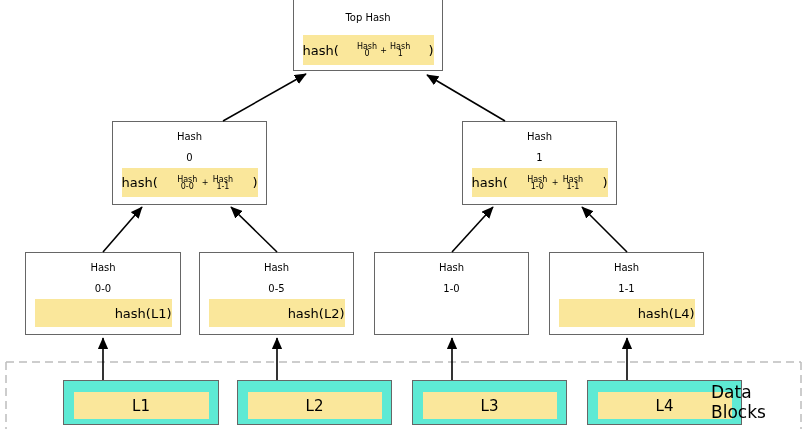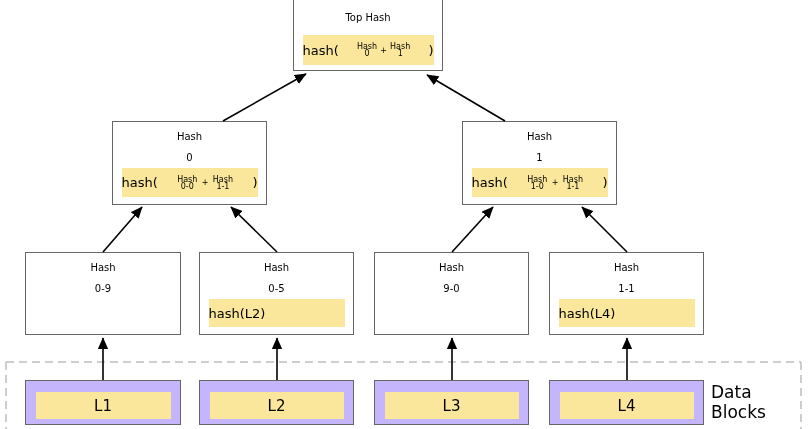--- a/index.html
+++ b/index.html
@@ -34,43 +34,44 @@
     white-space: pre-line;
   }
   .node-top .node-title { margin-top: 10px; }
   
   .formula {
     margin-top: auto;
     width: calc(100% - 17px);
     background: var(--highlight, #FAE79B);
     display: flex;
     align-items: center;
-    justify-content: space-between;
+    justify-content: flex-end;
     font-size: 13px;
   }
   .formula.composite { height: 30px; margin-bottom: 7px; gap: 15px; }
   .node-top .formula.composite { margin-bottom: 5px; }
   .formula.simple { height: 29px; margin-bottom: 7px; }
   .operand-stack {
     display: flex;
     flex-direction: row;
     align-items: center;
     font-size: 8px;
     line-height: 7px;
     text-align: center;
   }
   .operand-stack .op { font-size: 8px; line-height: 5px; }
   
   .leaf {
     position: absolute;
     box-sizing: border-box;
-    background: #c4b5fd;
+    background: #5eead4;
     border: 1.5px solid var(--box_border, #666);
     display: flex;
     flex-direction: column;
+    margin-left: 38px;
   }
   .leaf-value {
     margin: auto 0 5px 0;
     align-self: center;
     width: calc(100% - 19px);
     height: 27px;
     background: var(--highlight, #FAE79B);
     display: flex;
     align-items: center;
     justify-content: center;
@@ -139,32 +140,35 @@
       <span class="operand-stack">
         <span>Hash 1-0</span>
         <span class="op">+</span>
         <span>Hash 1-1</span>
       </span>
       <span>)</span>
     </div>
   </div>
 
   <div class="node" style="left:25px; top:252px; width:156px; height:83px;">
-    <div class="node-title"><span>Hash</span><br><span>0-9</span></div>
+    <div class="node-title"><span>Hash</span><br><span>0-0</span></div>
+    <div class="formula simple">
+      <span>hash(L1)</span>
+    </div>
   </div>
 
   <div class="node" style="left:199px; top:252px; width:155px; height:83px;">
     <div class="node-title"><span>Hash</span><br><span>0-5</span></div>
     <div class="formula simple">
       <span>hash(L2)</span>
     </div>
   </div>
 
   <div class="node" style="left:374px; top:252px; width:155px; height:83px;">
-    <div class="node-title"><span>Hash</span><br><span>9-0</span></div>
+    <div class="node-title"><span>Hash</span><br><span>1-0</span></div>
   </div>
 
   <div class="node" style="left:549px; top:252px; width:155px; height:83px;">
     <div class="node-title"><span>Hash</span><br><span>1-1</span></div>
     <div class="formula simple">
       <span>hash(L4)</span>
     </div>
   </div>
 
   <div class="leaf" style="left:25px; top:380px; width:156px; height:45px;">

